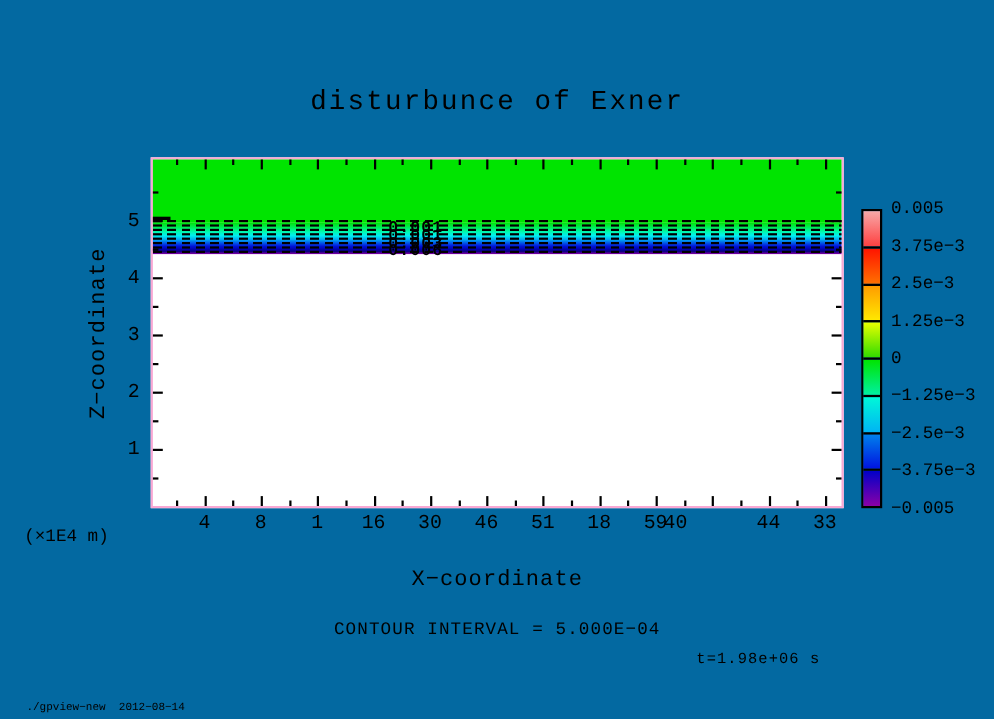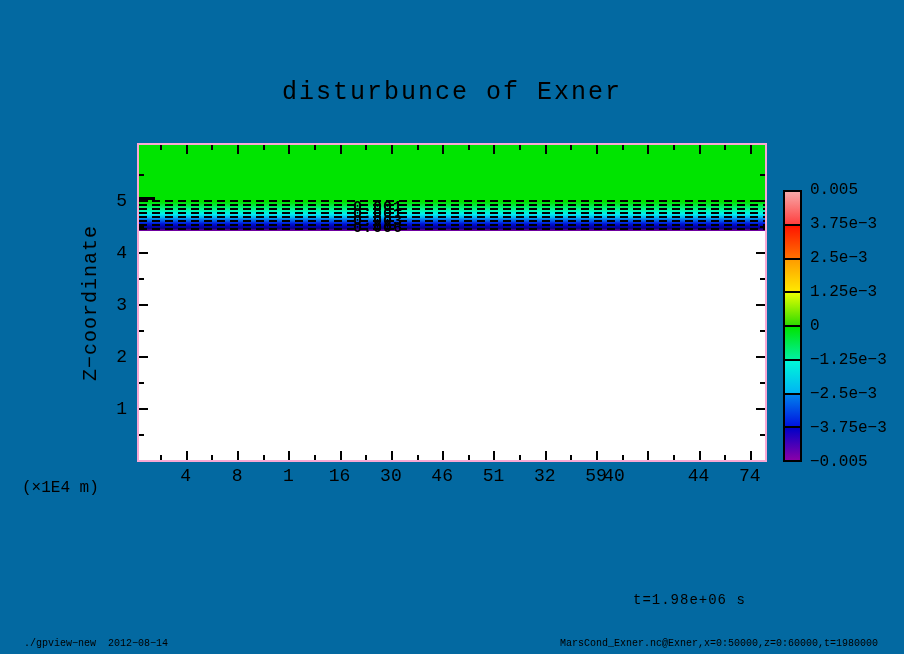--- a/index.html
+++ b/index.html
@@ -154,35 +154,36 @@
   </div>
 
   <div id="x-labels">
       <div class="abs x-ticklabel" style="left: 185.78px;">4</div>
       <div class="abs x-ticklabel" style="left: 237.06px;">8</div>
       <div class="abs x-ticklabel" style="left: 288.34px;">1</div>
       <div class="abs x-ticklabel" style="left: 339.62px;">16</div>
       <div class="abs x-ticklabel" style="left: 390.9px;">30</div>
       <div class="abs x-ticklabel" style="left: 442.18px;">46</div>
       <div class="abs x-ticklabel" style="left: 493.46px;">51</div>
-      <div class="abs x-ticklabel" style="left: 544.74px;">32</div>
+      <div class="abs x-ticklabel" style="left: 544.74px;">18</div>
       <div class="abs x-ticklabel" style="left: 596.02px;">59</div>
       <div class="abs x-ticklabel" style="left: 614px;">40</div>
       <div class="abs x-ticklabel" style="left: 698.58px;">44</div>
-      <div class="abs x-ticklabel" style="left: 749.86px;">74</div>
+      <div class="abs x-ticklabel" style="left: 749.86px;">33</div>
     </div>
   <div id="y-labels">
       <div class="abs y-ticklabel" style="left: 87px; top: 399px;">1</div>
       <div class="abs y-ticklabel" style="left: 87px; top: 347px;">2</div>
       <div class="abs y-ticklabel" style="left: 87px; top: 295px;">3</div>
       <div class="abs y-ticklabel" style="left: 87px; top: 243px;">4</div>
       <div class="abs y-ticklabel" style="left: 87px; top: 191px;">5</div>
     </div>
 
   <div id="y-unit" class="abs">(×1E4 m)</div>
+  <div id="x-axis-title" class="abs">X−coordinate</div>
   <div id="y-axis-title" class="abs">Z−coordinate</div>
 
   <div id="colorbar" class="abs">
       <div class="cb-seg" style="background: linear-gradient(rgb(247, 168, 168), rgb(255, 64, 64));"></div>
       <div class="cb-seg" style="background: linear-gradient(rgb(255, 20, 0), rgb(255, 112, 0));"></div>
       <div class="cb-seg" style="background: linear-gradient(rgb(255, 156, 0), rgb(255, 232, 0));"></div>
       <div class="cb-seg" style="background: linear-gradient(rgb(232, 255, 0), rgb(48, 220, 0));"></div>
       <div class="cb-seg" style="background: linear-gradient(rgb(0, 228, 0), rgb(0, 240, 160));"></div>
       <div class="cb-seg" style="background: linear-gradient(rgb(0, 248, 216), rgb(0, 180, 244));"></div>
       <div class="cb-seg" style="background: linear-gradient(rgb(0, 128, 236), rgb(0, 20, 224));"></div>
@@ -193,18 +194,18 @@
       <div class="abs cb-label" style="top: 214px;">3.75e−3</div>
       <div class="abs cb-label" style="top: 248px;">2.5e−3</div>
       <div class="abs cb-label" style="top: 282px;">1.25e−3</div>
       <div class="abs cb-label" style="top: 316px;">0</div>
       <div class="abs cb-label" style="top: 350px;">−1.25e−3</div>
       <div class="abs cb-label" style="top: 384px;">−2.5e−3</div>
       <div class="abs cb-label" style="top: 418px;">−3.75e−3</div>
       <div class="abs cb-label" style="top: 452px;">−0.005</div>
     </div>
 
+  <div id="contour-interval" class="abs">CONTOUR INTERVAL = 5.000E−04</div>
   <div id="time-label" class="abs">t=1.98e+06 s</div>
 
   <div id="footer-left" class="abs footer">./gpview−new  2012−08−14</div>
-  <div id="footer-right" class="abs footer">MarsCond_Exner.nc@Exner,x=0:50000,z=0:60000,t=1980000</div>
 
 </div>
 
 </body></html>

